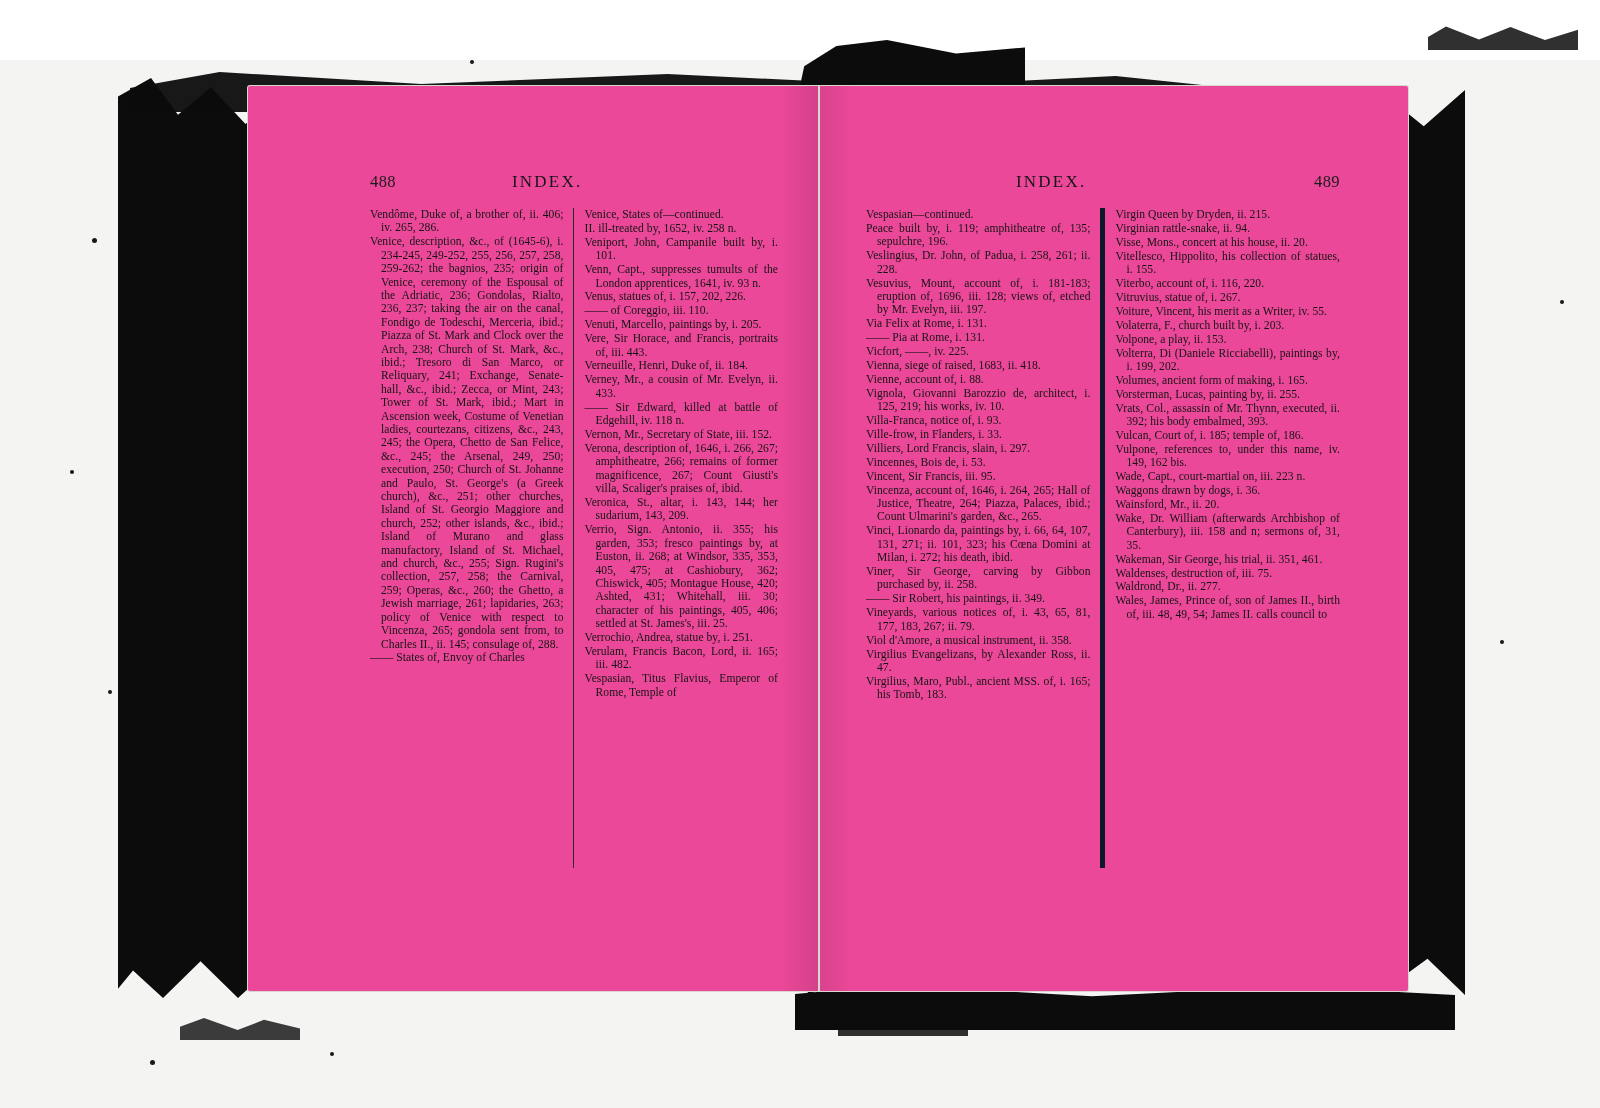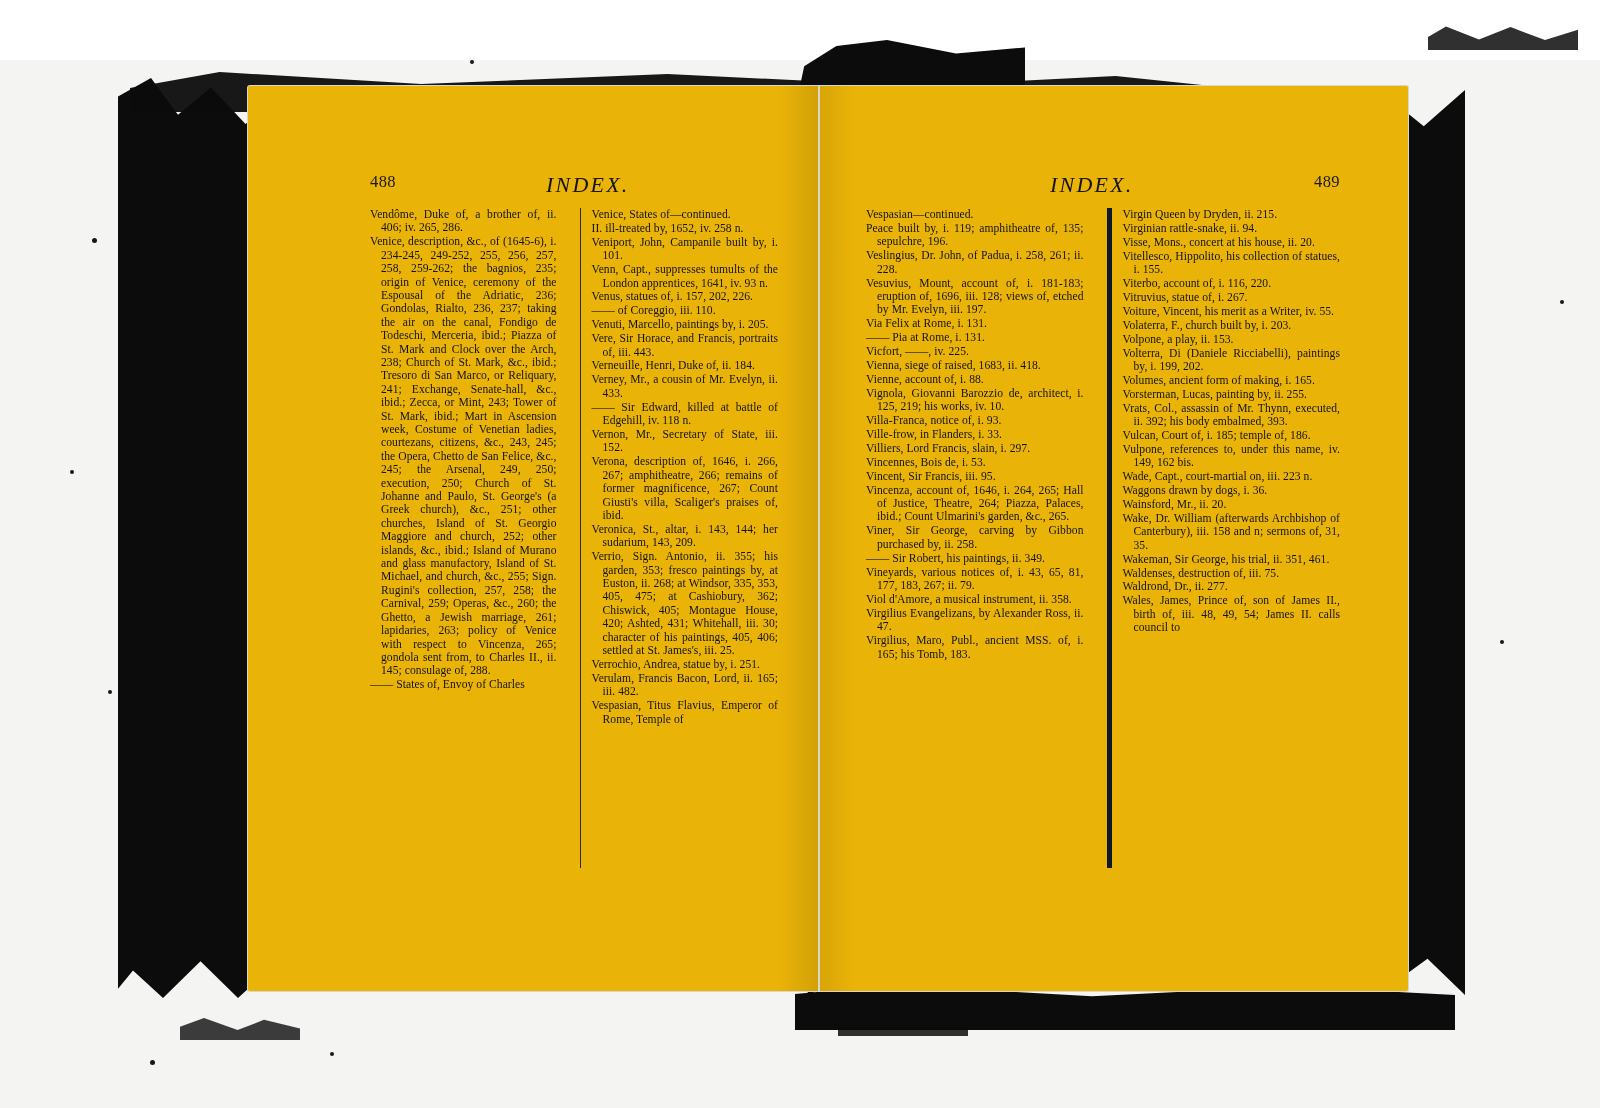--- a/index.html
+++ b/index.html
@@ -72,21 +72,21 @@
   .book {
     position: absolute;
     left: 248px;
     top: 86px;
     width: 1160px;
     height: 905px;
   }
   .page {
     position: absolute;
     top: 0;
-    background: #eab308;
+    background: #ec4899;
     height: 905px;
     box-shadow: 0 0 0 1px #d9d6cf;
   }
   .page-left  { left: 0;    width: 570px; border-radius: 2px 0 0 2px; }
   .page-right { left: 572px; width: 588px; border-radius: 0 2px 2px 0; }
 
   .page-inner {
     position: absolute;
     top: 86px;
     bottom: 60px;
@@ -104,32 +104,30 @@
     top: 0;
     font-size: 16.5px;
     letter-spacing: .4px;
     color: #1a1a1a;
   }
   .folio-left  { left: 0; }
   .folio-right { right: 0; }
   .running-head {
     position: absolute;
     top: 0;
-    font-style: italic;
-    font-size: 22px;
+    font-size: 17px;
     letter-spacing: 2.2px;
     color: #151515;
-    margin-left: 34px;
   }
   .rh-left  { left: 142px; }
   .rh-right { left: 150px; }
 
   .cols {
     display: flex;
-    gap: 14px;
+    gap: 0;
     height: 660px;
   }
   .col {
     font-size: 11.6px;
     line-height: 13.4px;
     color: #141414;
     letter-spacing: .05px;
   }
   .col.first { width: 50%; padding-right: 9px; }
   .col.second { width: 50%; padding-left: 11px; border-left: 1px solid #2a2a2a; }
@@ -241,20 +239,21 @@
             <p class="entry">Vicfort, ——, iv. 225.</p>
             <p class="entry">Vienna, siege of raised, 1683, ii. 418.</p>
             <p class="entry">Vienne, account of, i. 88.</p>
             <p class="entry">Vignola, Giovanni Barozzio de, architect, i. 125, 219; his works, iv. 10.</p>
             <p class="entry">Villa-Franca, notice of, i. 93.</p>
             <p class="entry">Ville-frow, in Flanders, i. 33.</p>
             <p class="entry">Villiers, Lord Francis, slain, i. 297.</p>
             <p class="entry">Vincennes, Bois de, i. 53.</p>
             <p class="entry">Vincent, Sir Francis, iii. 95.</p>
             <p class="entry">Vincenza, account of, 1646, i. 264, 265; Hall of Justice, Theatre, 264; Piazza, Palaces, ibid.; Count Ulmarini's garden, &amp;c., 265.</p>
+            <p class="entry">Vinci, Lionardo da, paintings by, i. 66, 64, 107, 131, 271; ii. 101, 323; his Cœna Domini at Milan, i. 272; his death, ibid.</p>
             <p class="entry">Viner, Sir George, carving by Gibbon purchased by, ii. 258.</p>
             <p class="entry">—— Sir Robert, his paintings, ii. 349.</p>
             <p class="entry">Vineyards, various notices of, i. 43, 65, 81, 177, 183, 267; ii. 79.</p>
             <p class="entry">Viol d'Amore, a musical instrument, ii. 358.</p>
             <p class="entry">Virgilius Evangelizans, by Alexander Ross, ii. 47.</p>
             <p class="entry">Virgilius, Maro, Publ., ancient MSS. of, i. 165; his Tomb, 183.</p>
           </div>
           <div class="col second">
             <p class="entry">Virgin Queen by Dryden, ii. 215.</p>
             <p class="entry">Virginian rattle-snake, ii. 94.</p>

